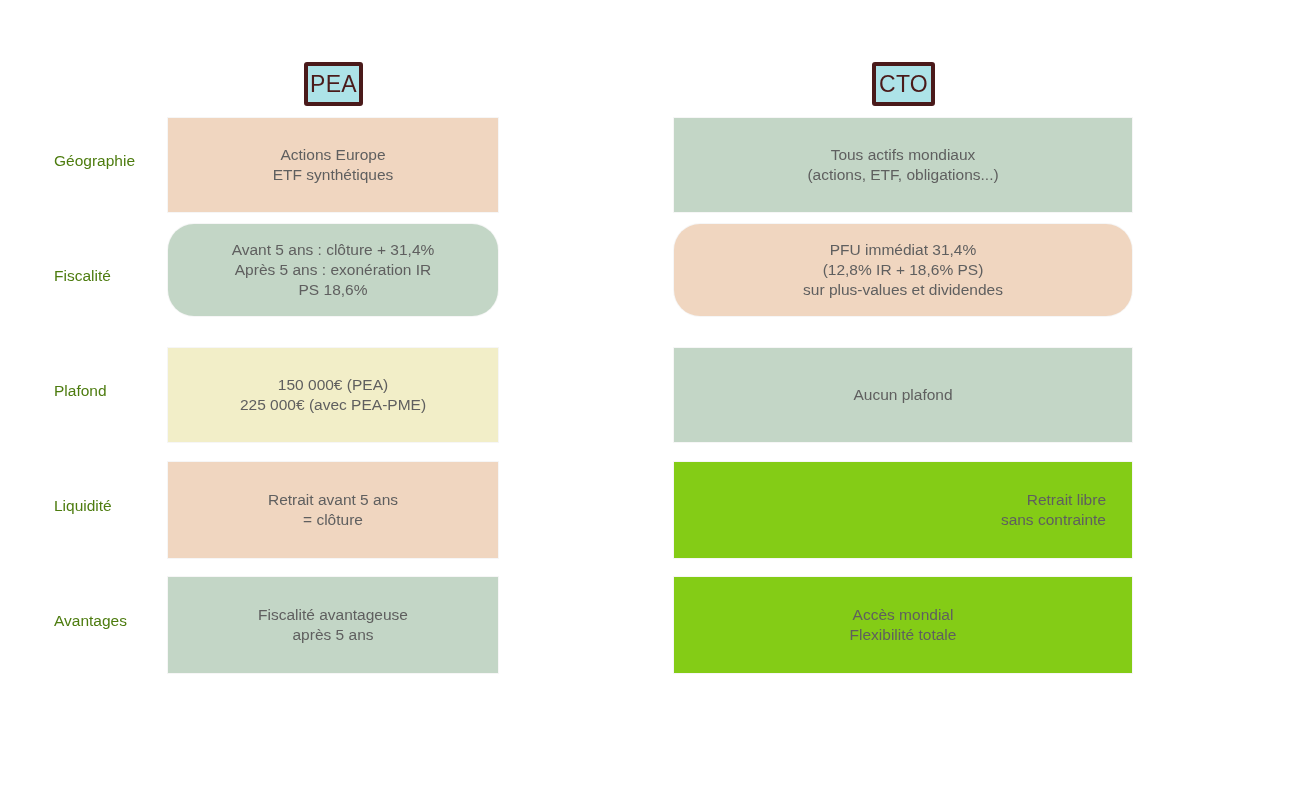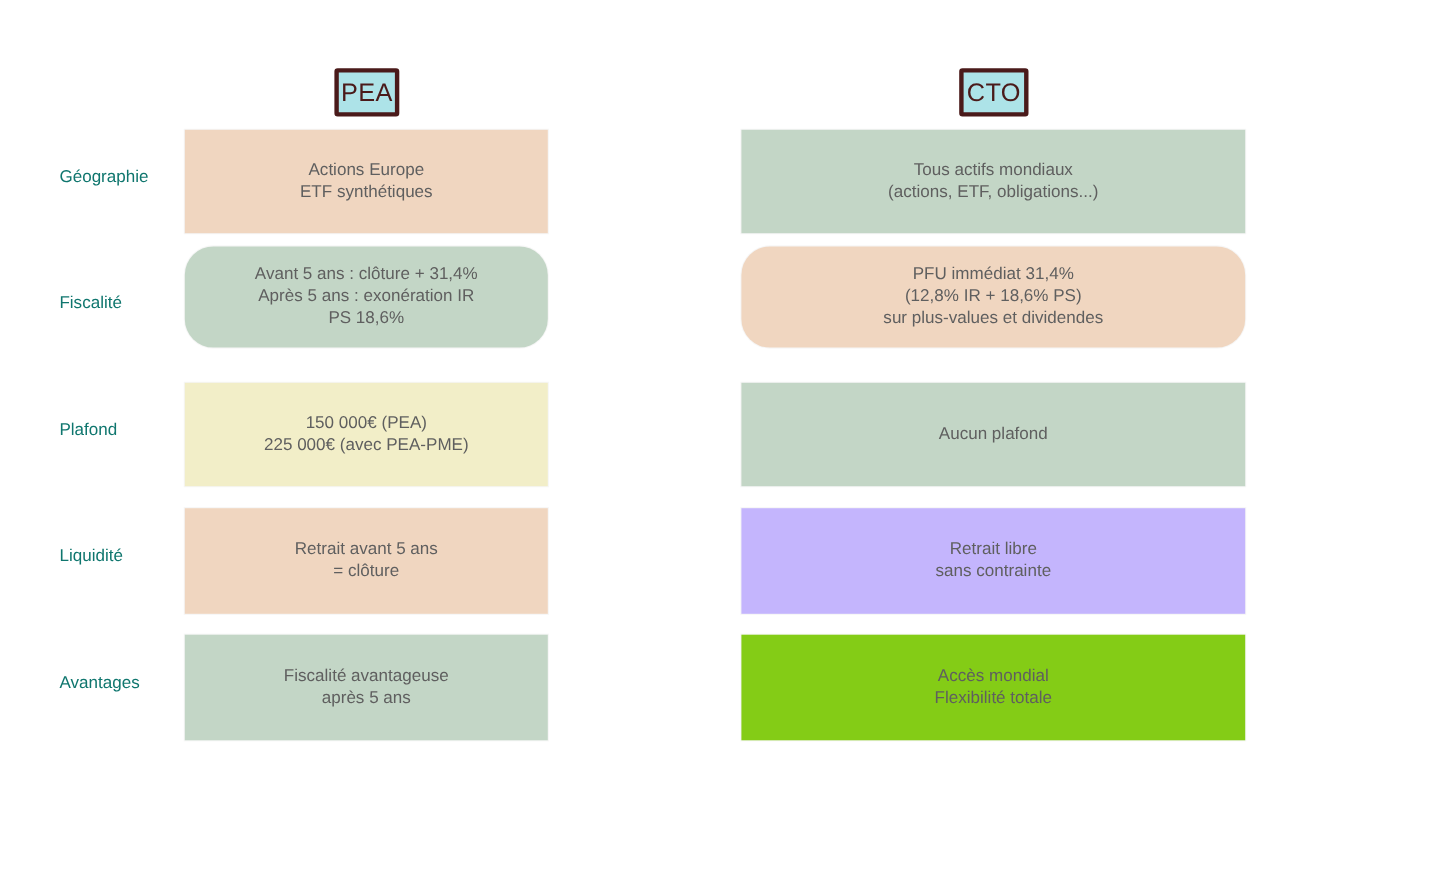--- a/index.html
+++ b/index.html
@@ -48,21 +48,21 @@
     left: 872px;
     top: 62px;
     width: 63px;
   }
 
   
   .row-label {
     position: absolute;
     left: 54px;
     width: 110px;
-    color: #0f766e;
+    color: #4d7c0f;
     font-size: 15.5px;
     line-height: 1.2;
     text-align: left;
     white-space: nowrap;
   }
 
   
   .cell {
     position: absolute;
     box-sizing: border-box;
@@ -157,21 +157,21 @@
         <span>Aucun plafond</span>
       </span>
   </div>
 
   <div class="cell col-pea r3" style="background: rgb(240, 214, 192);">
     <span class="txt">
         <span>Retrait avant 5 ans</span>
         <span>= clôture</span>
       </span>
   </div>
-  <div class="cell col-cto r3" style="background: #c4b5fd;">
+  <div class="cell col-cto r3" style="background: #84cc16; text-align: right;">
     <span class="txt">
         <span>Retrait libre</span>
         <span>sans contrainte</span>
       </span>
   </div>
 
   <div class="cell col-pea r4" style="background: rgb(195, 214, 198);">
     <span class="txt">
         <span>Fiscalité avantageuse</span>
         <span>après 5 ans</span>

